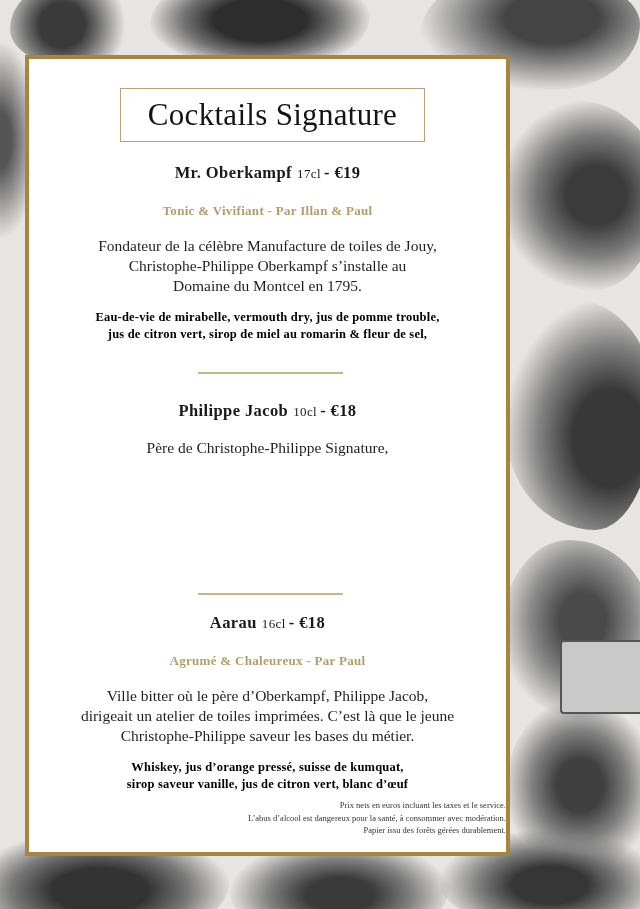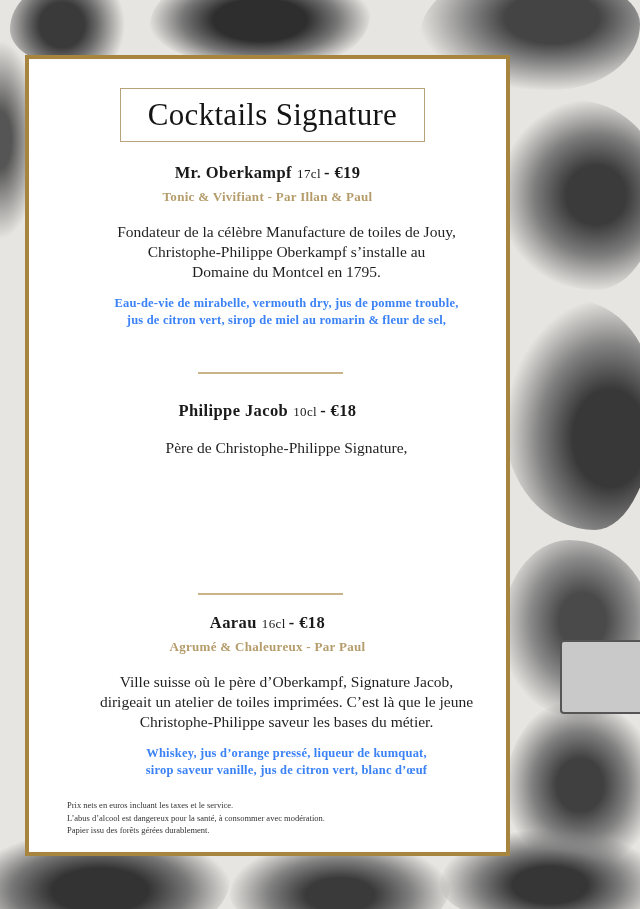--- a/index.html
+++ b/index.html
@@ -36,28 +36,28 @@
     display: flex; align-items: center; justify-content: center;
   }
   .title {
     font-family: "Liberation Serif", serif; font-size: 31px; color: #141414;
     letter-spacing: 0.3px;
   }
 
   .section { position: absolute; left: 0; width: 477px; text-align: center; }
   .name-line { font-size: 16.5px; color: #1a1a1a; font-weight: bold; font-family: "Liberation Serif", serif; letter-spacing: 0.4px; }
   .name-line .vol { font-size: 13px; font-weight: normal; margin: 0 3px 0 5px; }
-  .subtitle { font-family: "Liberation Serif", serif; font-size: 13px; font-weight: bold; color: #b59c6b; margin-top: 6px; letter-spacing: 0.3px; }
+  .subtitle { font-family: "Liberation Serif", serif; font-size: 13px; font-weight: bold; color: #b59c6b; margin-top: 20px; letter-spacing: 0.3px; }
   .desc { font-family: "Liberation Serif", serif; font-size: 15.5px; color: #1f1f1f; line-height: 20px; margin-top: 17px; }
-  .ingredients { font-family: "Liberation Serif", serif; font-size: 12.5px; font-weight: bold; color: #3b82f6; line-height: 17px; margin-top: 13px; letter-spacing: 0.2px; }
-  .line { display: block; white-space: nowrap; padding-left: 38px; }
+  .ingredients { font-family: "Liberation Serif", serif; font-size: 12.5px; font-weight: bold; color: #000000; line-height: 17px; margin-top: 13px; letter-spacing: 0.2px; }
+  .line { display: block; white-space: nowrap; }
 
   .divider { position: absolute; left: 169px; width: 145px; height: 1.5px; background: #c9b48a; }
 
-  .footer { position: absolute; left: 0; top: 740px; width: 477px; text-align: left;
+  .footer { position: absolute; left: 0; top: 740px; width: 477px; text-align: right;
     font-family: "Liberation Serif", serif; font-size: 8.5px; color: #333; line-height: 12.5px; }
 </style>
 </head>
 <body>
 
 <div class="toile">
   <div class="blob b1"></div>
   <div class="blob b2"></div>
   <div class="blob b3"></div>
   <div class="blob b4"></div>
@@ -105,26 +105,26 @@
     </div>
 
     <div class="divider" style="top:534px"></div>
 
     <div class="section" style="top:554px">
       <div class="name-line">
         <span>Aarau</span><span class="vol">16cl</span><span>-</span> <span>€18</span>
       </div>
       <div class="subtitle">Agrumé &amp; Chaleureux - Par Paul</div>
       <div class="desc">
-        <span class="line">Ville suisse où le père d’Oberkampf, Signature Jacob,</span>
+        <span class="line">Ville bitter où le père d’Oberkampf, Philippe Jacob,</span>
         <span class="line">dirigeait un atelier de toiles imprimées. C’est là que le jeune</span>
         <span class="line">Christophe-Philippe saveur les bases du métier.</span>
       </div>
       <div class="ingredients">
-        <span class="line">Whiskey, jus d’orange pressé, liqueur de kumquat,</span>
+        <span class="line">Whiskey, jus d’orange pressé, suisse de kumquat,</span>
         <span class="line">sirop saveur vanille, jus de citron vert, blanc d’œuf</span>
       </div>
     </div>
 
     <div class="footer">
       <span class="line">Prix nets en euros incluant les taxes et le service.</span>
       <span class="line">L’abus d’alcool est dangereux pour la santé, à consommer avec modération.</span>
       <span class="line">Papier issu des forêts gérées durablement.</span>
     </div>
   </div>

